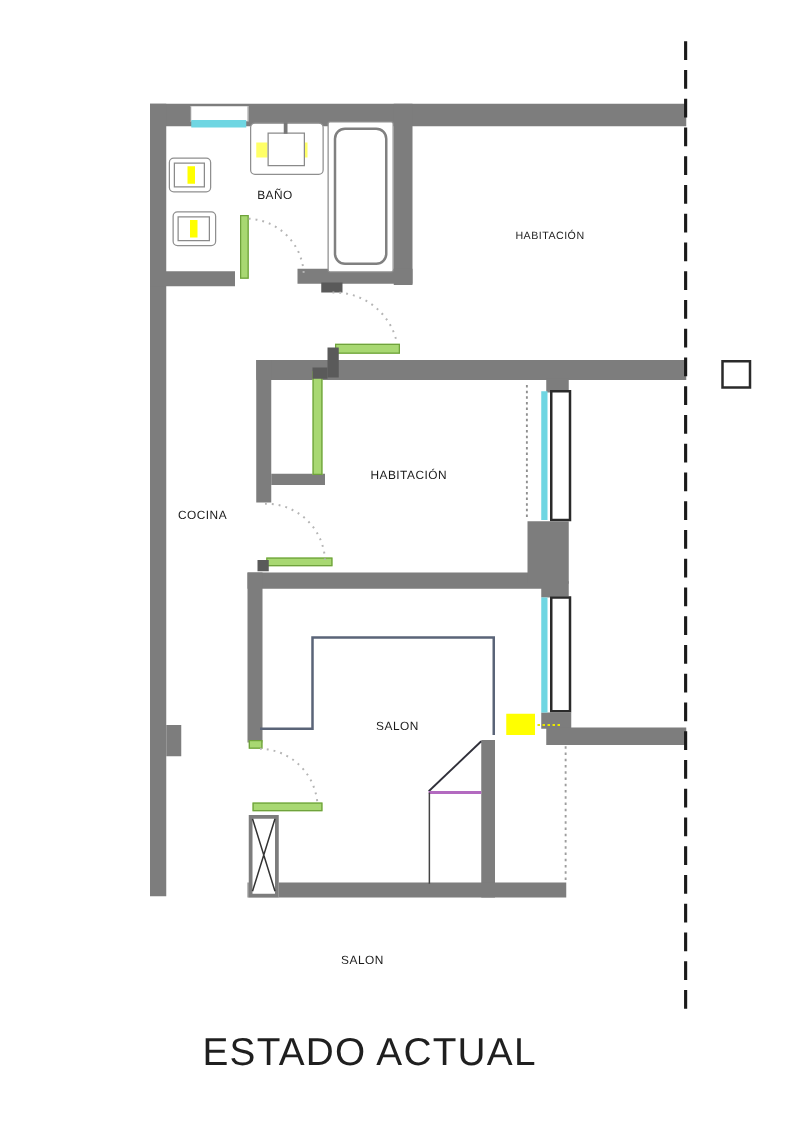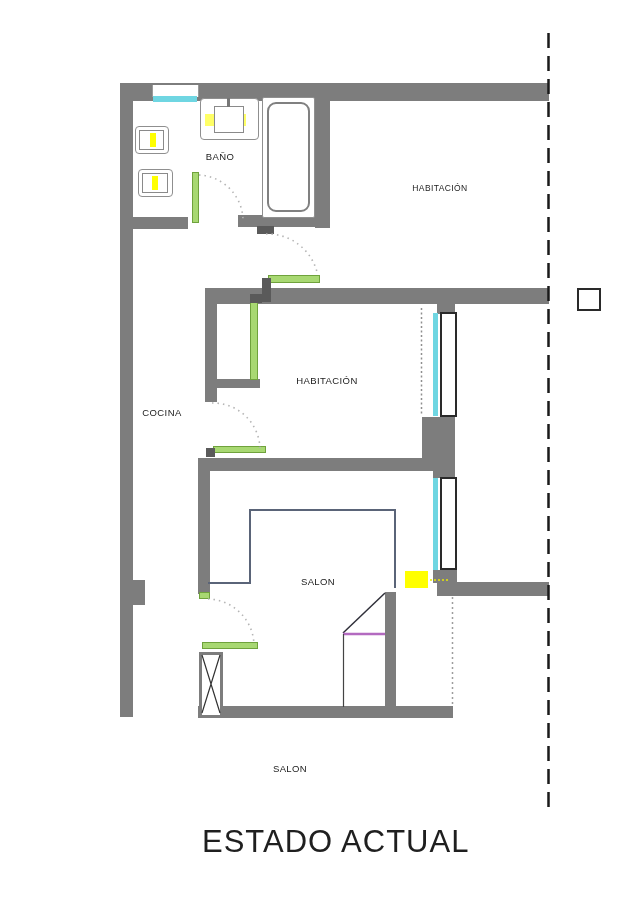--- a/index.html
+++ b/index.html
@@ -14,21 +14,21 @@
   .frame{position:absolute;background:#fff;border:2px solid #2a2a2a;box-sizing:border-box;}
   .fixture{position:absolute;background:#fff;border:1.5px solid #8f8f8f;box-sizing:border-box;border-radius:4px;}
   .fixture-inner{position:absolute;background:#fff;border:1.2px solid #8a8a8a;box-sizing:border-box;}
   .hl{position:absolute;background:var(--highlight,#ffff00);}
   .room-label{
     position:absolute;font-size:9.5px;font-weight:normal;color:#1b1b1b;
     text-align:center;letter-spacing:.4px;white-space:nowrap;
   }
   .title{
     position:absolute;left:162px;top:824px;font-size:31px;color:#1f1f1f;
-    letter-spacing:1px;font-weight:500;margin-left:40px;
+    letter-spacing:1px;font-weight:500;
   }
   svg.overlay{position:absolute;left:0;top:0;pointer-events:none;}
   .arc{fill:none;stroke:var(--arc,#b5b5b5);stroke-width:1.6;stroke-dasharray:1.5 4;}
 </style>
 </head>
 <body>
 
 <div class="canvas">
 
   <div class="wall" style="left:120px;top:83px;width:429px;height:18px;"></div>

